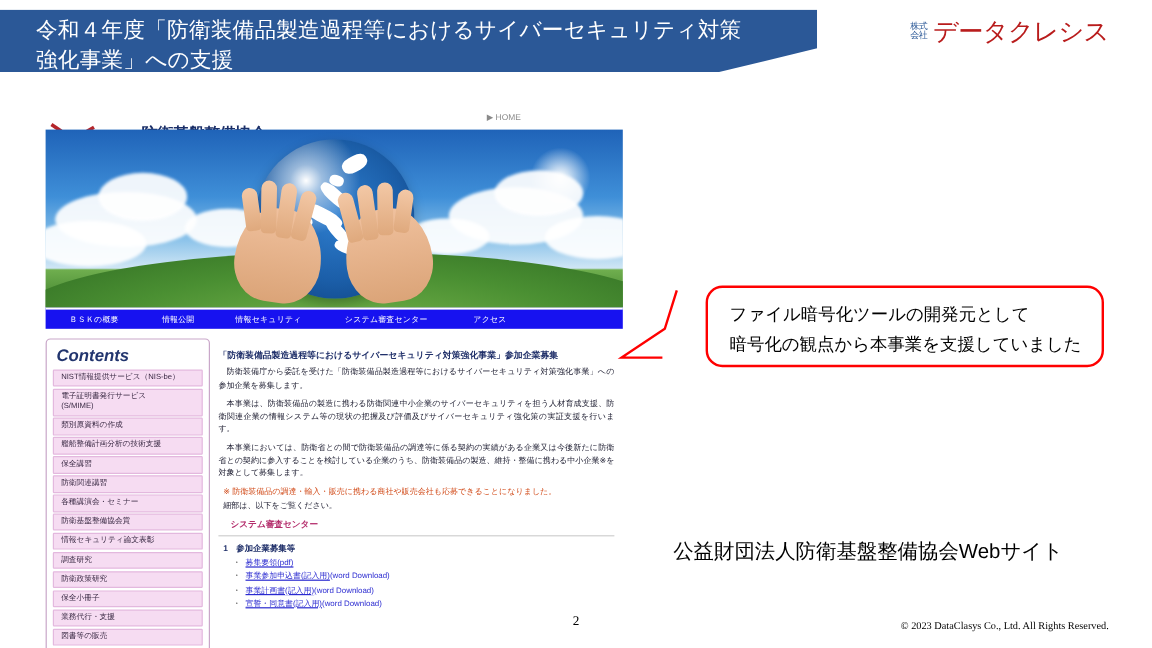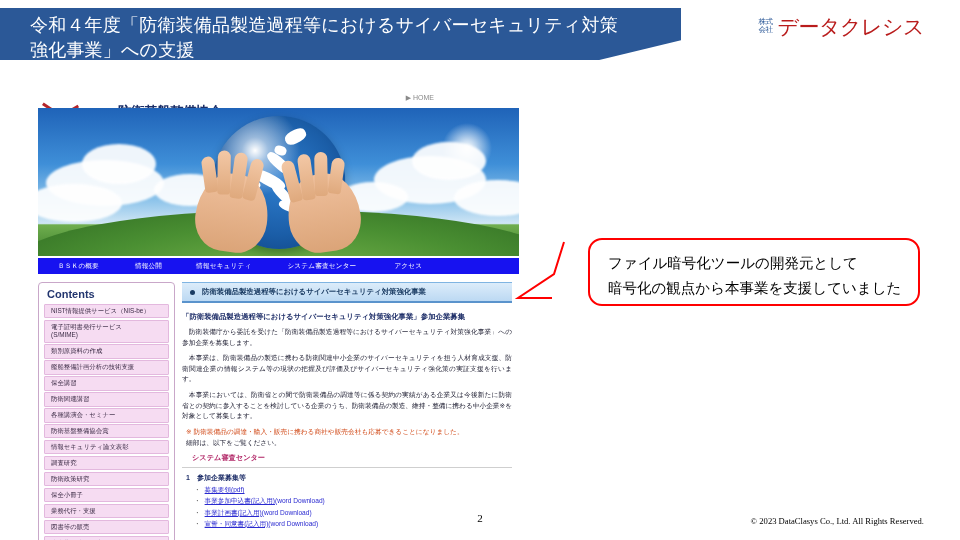--- a/index.html
+++ b/index.html
@@ -247,24 +247,25 @@
   
   .contents-box {
     width: 137px;
     border: 1px solid #c9a7c9;
     border-radius: 4px;
     padding: 4px 5px 5px 5px;
     box-sizing: border-box;
     background: #ffffff;
   }
   .contents-title {
-    font-size: 11px;
+    font-size: 14px;
     font-weight: bold;
     color: #22356e;
     margin: 1px 0 4px 3px;
+    font-style: italic;
   }
   .contents-item {
     background: #f6dcf2;
     border: 1px solid #e3b8de;
     font-size: 6.4px;
     color: #3a2a44;
     padding: 2.1px 3px 2.1px 6px;
     margin-bottom: 1.6px;
     line-height: 8.2px;
     border-radius: 1px;
@@ -519,23 +520,20 @@
       <div class="contents-item">情報セキュリティ論文表彰</div>
       <div class="contents-item">調査研究</div>
       <div class="contents-item">防衛政策研究</div>
       <div class="contents-item">保全小冊子</div>
       <div class="contents-item">業務代行・支援</div>
       <div class="contents-item">図書等の販売</div>
       <div class="contents-item">防衛装備移転関連(DETRAP)</div>
     </div>
 
     <div class="site-main">
-      <div class="main-banner">
-        <span class="bullet"></span><span>防衛装備品製造過程等におけるサイバーセキュリティ対策強化事業</span>
-      </div>
 
       <div class="main-h1">「防衛装備品製造過程等におけるサイバーセキュリティ対策強化事業」参加企業募集</div>
 
       <p class="main-p">　防衛装備庁から委託を受けた「防衛装備品製造過程等におけるサイバーセキュリティ対策強化事業」への参加企業を募集します。</p>
       <p class="main-p">　本事業は、防衛装備品の製造に携わる防衛関連中小企業のサイバーセキュリティを担う人材育成支援、防衛関連企業の情報システム等の現状の把握及び評価及びサイバーセキュリティ強化策の実証支援を行います。</p>
       <p class="main-p">　本事業においては、防衛省との間で防衛装備品の調達等に係る契約の実績がある企業又は今後新たに防衛省との契約に参入することを検討している企業のうち、防衛装備品の製造、維持・整備に携わる中小企業※を対象として募集します。</p>
 
       <div class="main-note">※ 防衛装備品の調達・輸入・販売に携わる商社や販売会社も応募できることになりました。</div>
       <div class="main-sub">細部は、以下をご覧ください。</div>
 
@@ -565,16 +563,17 @@
 
 <svg class="callout-tail" viewBox="0 0 52 68" xmlns="http://www.w3.org/2000/svg">
   <polyline points="48,2 38,34 2,58 36,58" fill="none" stroke="#ff0000" stroke-width="2"></polyline>
 </svg>
 <div class="callout">
   <div class="callout-text">ファイル暗号化ツールの開発元として
 暗号化の観点から本事業を支援していました</div>
 </div>
 
 <div class="weburl-block">
+  <div class="weburl-label">公益財団法人防衛基盤整備協会Webサイト</div>
 </div>
 
 <div class="page-number">2</div>
 <div class="copyright">© 2023 DataClasys Co., Ltd. All Rights Reserved.</div>
 
 </body></html>

